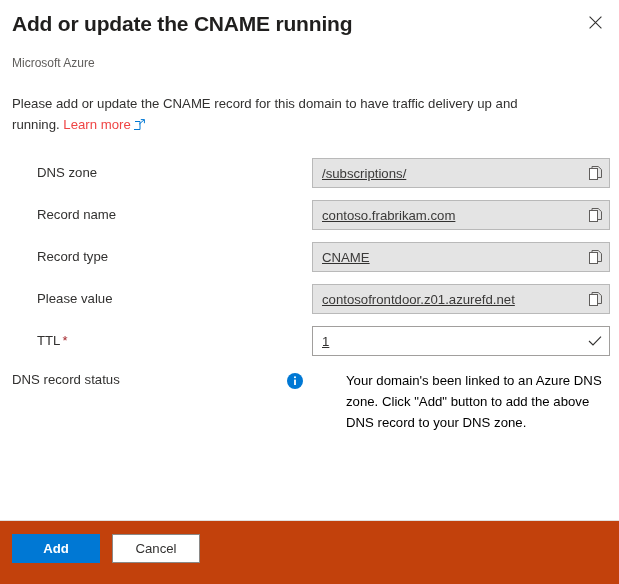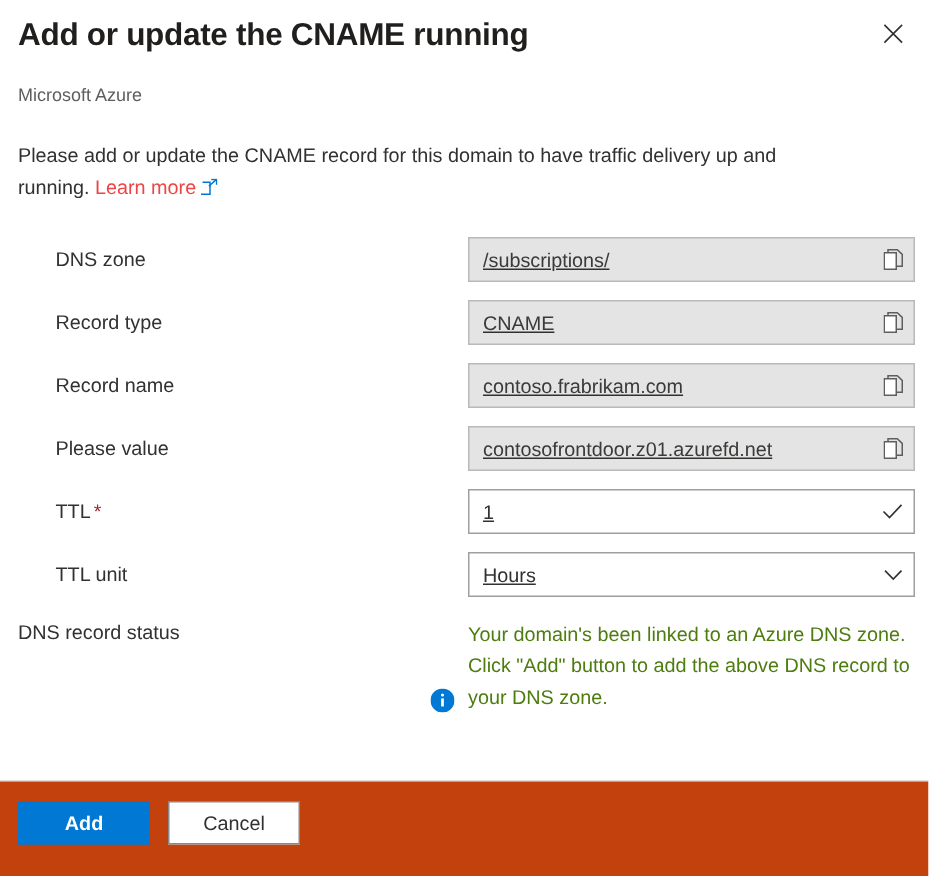--- a/index.html
+++ b/index.html
@@ -150,25 +150,26 @@
     flex: 0 0 275px;
     font-size: 13.2px;
     line-height: 24px;
     color: #323130;
     padding-right: 10px;
     box-sizing: border-box;
   }
   .status-body {
     flex: 1 1 auto;
     display: flex;
-    align-items: flex-end;
+    align-items: flex-start;
     font-size: 13.2px;
     line-height: 21px;
-    color: #4d7c0f;
+    color: #000000;
     padding-top: 2px;
+    gap: 34px;
   }
   .info-icon {
     flex: 0 0 16px;
     width: 16px;
     height: 16px;
     margin-right: 9px;
     margin-top: 3px;
   }
   .info-icon svg { display: block; }
   .status-text { max-width: 300px; }
@@ -254,46 +255,46 @@
       <span class="field-icon">
         <svg width="13" height="14" viewBox="0 0 13 14" aria-hidden="true">
           <rect x="0.5" y="2.5" width="8" height="11" fill="#ffffff" stroke="#605e5c" stroke-width="1"></rect>
           <path d="M3 2.5 V0.5 H9.2 L12.5 3.6 V11.5 H8.5" fill="none" stroke="#605e5c" stroke-width="1"></path>
         </svg>
       </span>
     </div>
   </div>
 
   <div class="form-row">
+    <div class="label">Record name</div>
+    <div class="field">
+      <div class="textbox disabled">contoso.frabrikam.com</div>
+      <span class="field-icon">
+        <svg width="13" height="14" viewBox="0 0 13 14" aria-hidden="true">
+          <rect x="0.5" y="2.5" width="8" height="11" fill="#ffffff" stroke="#605e5c" stroke-width="1"></rect>
+          <path d="M3 2.5 V0.5 H9.2 L12.5 3.6 V11.5 H8.5" fill="none" stroke="#605e5c" stroke-width="1"></path>
+        </svg>
+      </span>
+    </div>
+  </div>
+
+  <div class="form-row">
     <div class="label">Record type</div>
     <div class="field">
       <div class="textbox disabled">CNAME</div>
       <span class="field-icon">
         <svg width="13" height="14" viewBox="0 0 13 14" aria-hidden="true">
           <rect x="0.5" y="2.5" width="8" height="11" fill="#ffffff" stroke="#605e5c" stroke-width="1"></rect>
           <path d="M3 2.5 V0.5 H9.2 L12.5 3.6 V11.5 H8.5" fill="none" stroke="#605e5c" stroke-width="1"></path>
         </svg>
       </span>
     </div>
   </div>
 
   <div class="form-row">
-    <div class="label">Record name</div>
-    <div class="field">
-      <div class="textbox disabled">contoso.frabrikam.com</div>
-      <span class="field-icon">
-        <svg width="13" height="14" viewBox="0 0 13 14" aria-hidden="true">
-          <rect x="0.5" y="2.5" width="8" height="11" fill="#ffffff" stroke="#605e5c" stroke-width="1"></rect>
-          <path d="M3 2.5 V0.5 H9.2 L12.5 3.6 V11.5 H8.5" fill="none" stroke="#605e5c" stroke-width="1"></path>
-        </svg>
-      </span>
-    </div>
-  </div>
-
-  <div class="form-row">
     <div class="label">Please value</div>
     <div class="field">
       <div class="textbox disabled">contosofrontdoor.z01.azurefd.net</div>
       <span class="field-icon">
         <svg width="13" height="14" viewBox="0 0 13 14" aria-hidden="true">
           <rect x="0.5" y="2.5" width="8" height="11" fill="#ffffff" stroke="#605e5c" stroke-width="1"></rect>
           <path d="M3 2.5 V0.5 H9.2 L12.5 3.6 V11.5 H8.5" fill="none" stroke="#605e5c" stroke-width="1"></path>
         </svg>
       </span>
     </div>
@@ -306,31 +307,20 @@
     <div class="field">
       <div class="textbox">1</div>
       <span class="field-icon static">
         <svg width="14" height="12" viewBox="0 0 14 12" aria-hidden="true">
           <path d="M1 6 L5 10 L13 1.6" fill="none" stroke="#323130" stroke-width="1.1"></path>
         </svg>
       </span>
     </div>
   </div>
 
-  <div class="form-row">
-    <div class="label">TTL unit</div>
-    <div class="field">
-      <div class="textbox">Hours</div>
-      <span class="field-icon">
-        <svg width="13" height="9" viewBox="0 0 13 9" aria-hidden="true">
-          <path d="M1 1.4 L6.5 7 L12 1.4" fill="none" stroke="#323130" stroke-width="1.1"></path>
-        </svg>
-      </span>
-    </div>
-  </div>
 
   <div class="status-row">
     <div class="label">DNS record status</div>
     <div class="status-body">
       <span class="info-icon">
         <svg width="16" height="16" viewBox="0 0 16 16" aria-hidden="true">
           <circle cx="8" cy="8" r="8" fill="#0078d4"></circle>
           <rect x="7.1" y="6.6" width="1.8" height="5.4" fill="#ffffff"></rect>
           <circle cx="8" cy="4.3" r="1.05" fill="#ffffff"></circle>
         </svg>

